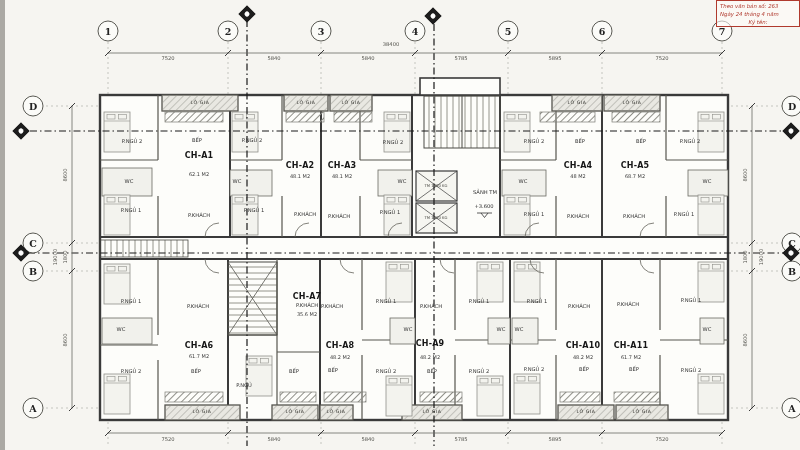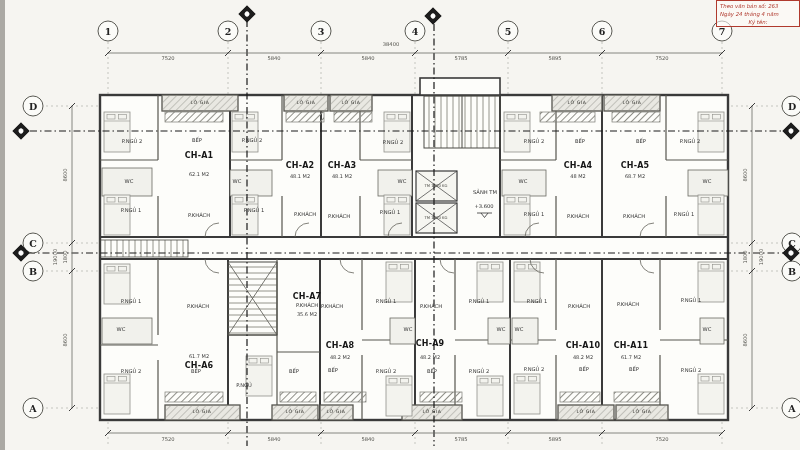--- a/index.html
+++ b/index.html
@@ -274,21 +274,21 @@
   <span class="l t" style="left:199px;top:156px">CH-A1</span>
   <span class="l a" style="left:199px;top:174px">62.1 M2</span>
   <span class="l t" style="left:300px;top:166px">CH-A2</span>
   <span class="l a" style="left:300px;top:176px">48.1 M2</span>
   <span class="l t" style="left:342px;top:166px">CH-A3</span>
   <span class="l a" style="left:342px;top:176px">48.1 M2</span>
   <span class="l t" style="left:578px;top:166px">CH-A4</span>
   <span class="l a" style="left:578px;top:176px">48 M2</span>
   <span class="l t" style="left:635px;top:166px">CH-A5</span>
   <span class="l a" style="left:635px;top:176px">68.7 M2</span>
-  <span class="l t" style="left:199px;top:366px">CH-A6</span>
+  <span class="l t" style="left:199px;top:346px">CH-A6</span>
   <span class="l a" style="left:199px;top:356px">61.7 M2</span>
   <span class="l t" style="left:307px;top:297px">CH-A7</span>
   <span class="l r" style="left:307px;top:306px">P.KHÁCH</span>
   <span class="l a" style="left:307px;top:314px">35.6 M2</span>
   <span class="l t" style="left:340px;top:346px">CH-A8</span>
   <span class="l a" style="left:340px;top:357px">48.2 M2</span>
   <span class="l t" style="left:430px;top:344px">CH-A9</span>
   <span class="l a" style="left:430px;top:357px">48.2 M2</span>
   <span class="l t" style="left:583px;top:346px">CH-A10</span>
   <span class="l a" style="left:583px;top:357px">48.2 M2</span>

